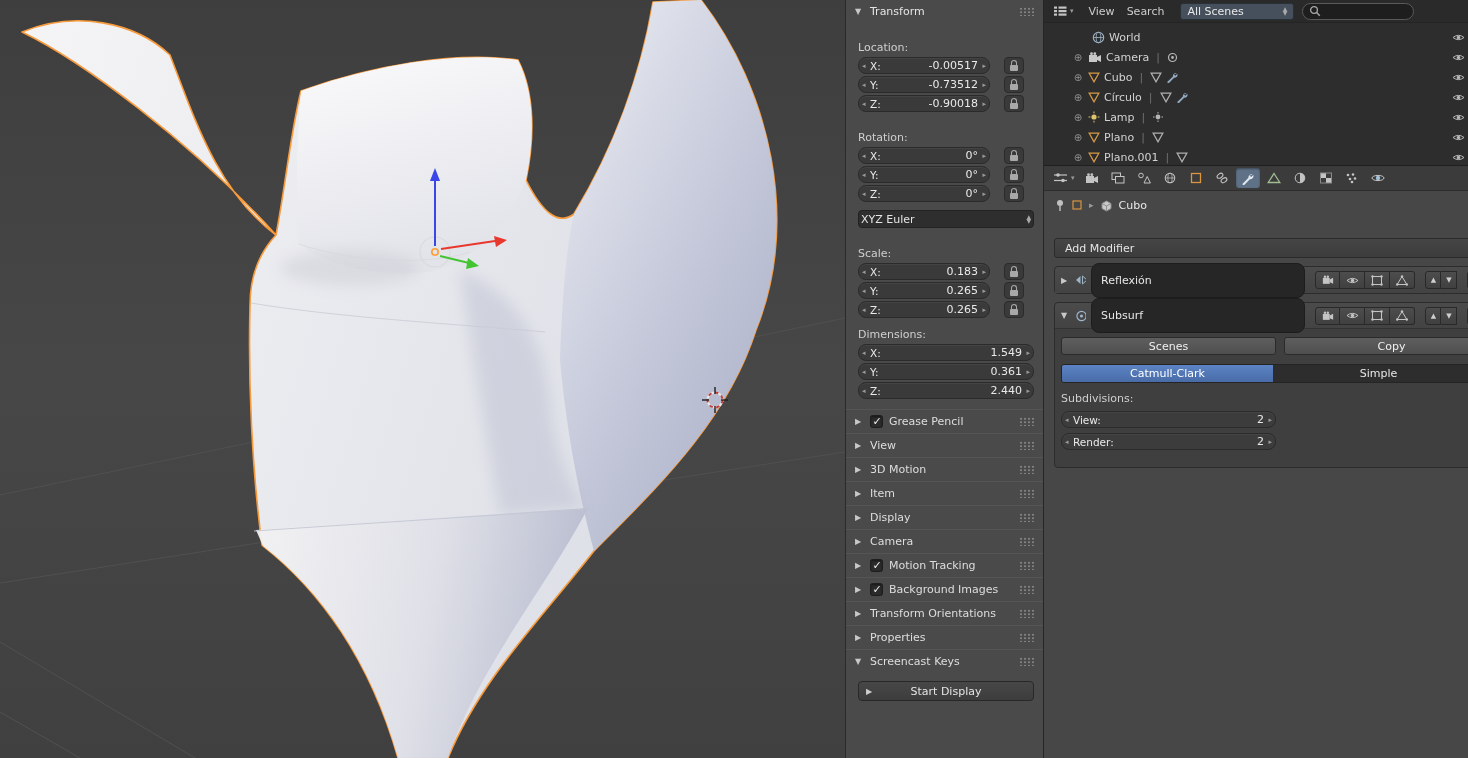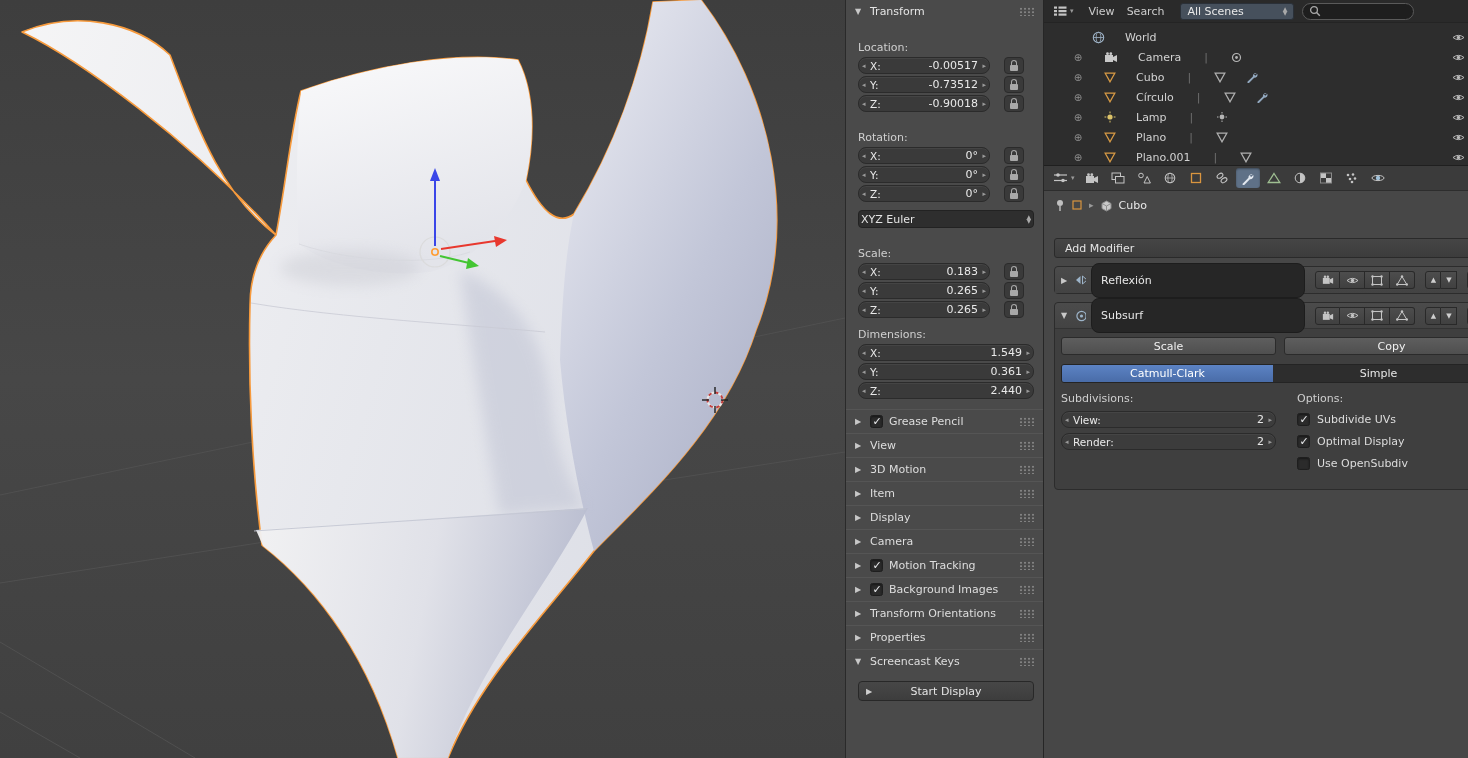--- a/index.html
+++ b/index.html
@@ -59,21 +59,21 @@
                display:flex; align-items:center; padding:0 6px; }
   .ed-btn { display:flex; align-items:center; gap:3px; padding:1px 3px; }
   .ed-btn .ddt { font-size:7px; color:#9a9a9a; }
   .menu-item { color:#cccccc; margin-left:12px; }
   .scene-dd { height:17px; width:114px; margin-left:16px; background:#46505c;
               border:1px solid #2a3038; border-radius:3px; display:flex; align-items:center;
               padding:0 6px; color:#e8e8e8; }
   .search-pill { height:17px; width:112px; margin-left:8px; background:#1e1e1e;
               border:1px solid #5a5a5a; border-radius:9px; display:flex; align-items:center; padding:0 6px; }
   .ol-body { padding-top:4px; }
-  .ol-row { height:20px; display:flex; align-items:center; gap:20px; padding-left:28px;
+  .ol-row { height:20px; display:flex; align-items:center; gap:4px; padding-left:28px;
             position:relative; color:#d2d2d2; }
   .ol-row.noexp { padding-left:48px; }
   .ol-row .exp { width:12px; font-size:10px; color:#8f8f8f; text-align:center; }
   .ol-row .sep { color:#6f6f6f; margin:0 3px; }
   .ol-row .eye { position:absolute; right:3px; top:5px; }
 
   #props { position:relative; height:592px; background:#474747; overflow:hidden; }
   .pr-header { height:25px; background:#3b3b3b; border-bottom:1px solid #2d2d2d;
                display:flex; align-items:center; gap:2px; padding:0 6px; }
   .tab { width:24px; height:20px; display:flex; align-items:center; justify-content:center; border-radius:3px; }
@@ -801,21 +801,21 @@
           </div>
           <div class="updn">
             <div class="ubtn">▲</div>
             <div class="ubtn">▼</div>
           </div>
           <div class="xbtn">×</div>
         </div>
         <div class="mod-body">
           <div class="btnrow">
             <div class="pbtn">
-                <span>Scale</span>
+                <span>Scenes</span>
               </div>
             <div class="pbtn">
                 <span>Copy</span>
               </div>
           </div>
           <div class="seg">
             <div class="seg-opt sel">
                 <span>Catmull-Clark</span>
               </div>
             <div class="seg-opt">
@@ -831,34 +831,19 @@
                 <span class="val">2</span>
                 <span class="sr">▸</span>
               </div>
               <div class="numfield">
                 <span class="sl">◂</span>
                 <span class="ax">Render:</span>
                 <span class="val">2</span>
                 <span class="sr">▸</span>
               </div>
             </div>
-            <div class="col-r">
-              <div class="minilabel">Options:</div>
-              <div class="cbrow">
-                <span class="cb checked"></span>
-                <span>Subdivide UVs</span>
-              </div>
-              <div class="cbrow">
-                <span class="cb checked"></span>
-                <span>Optimal Display</span>
-              </div>
-              <div class="cbrow">
-                <span class="cb"></span>
-                <span>Use OpenSubdiv</span>
-              </div>
-            </div>
           </div>
         </div>
       </div>
 
     </div>
   </div>
 </div>
 
 </body></html>

